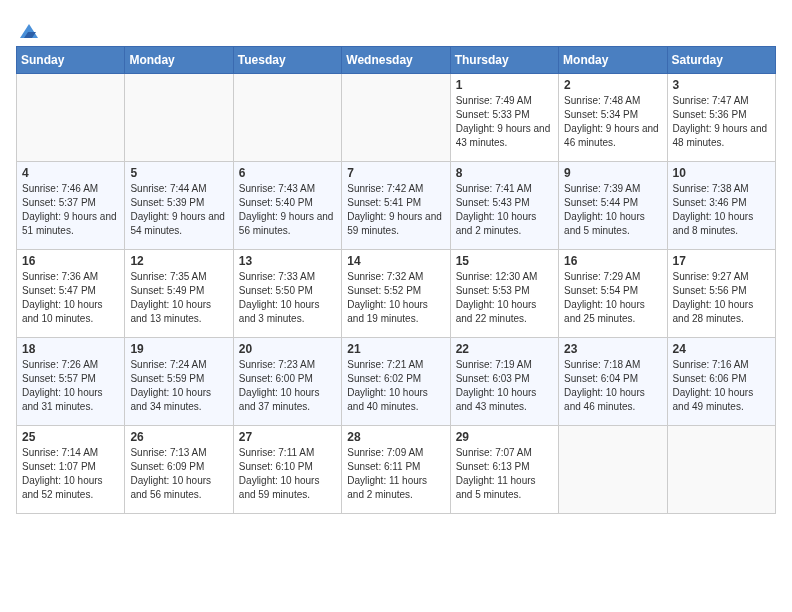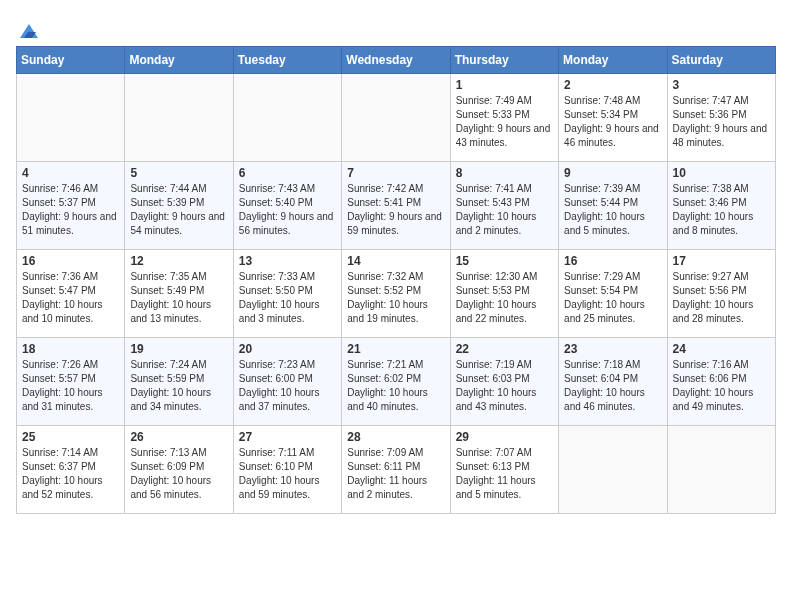--- a/index.html
+++ b/index.html
@@ -281,21 +281,21 @@
         <div class="day-number">24</div>
         <div class="day-info">Sunrise: 7:16 AM</div>
         <div class="day-info">Sunset: 6:06 PM</div>
         <div class="day-info">Daylight: 10 hours and 49 minutes.</div>
       </td>
       </tr>
       <tr>
         <td>
         <div class="day-number">25</div>
         <div class="day-info">Sunrise: 7:14 AM</div>
-        <div class="day-info">Sunset: 6:37 PM</div>
+        <div class="day-info">Sunset: 1:07 PM</div>
         <div class="day-info">Daylight: 10 hours and 52 minutes.</div>
       </td>
         <td>
         <div class="day-number">26</div>
         <div class="day-info">Sunrise: 7:13 AM</div>
         <div class="day-info">Sunset: 6:09 PM</div>
         <div class="day-info">Daylight: 10 hours and 56 minutes.</div>
       </td>
         <td>
         <div class="day-number">27</div>

